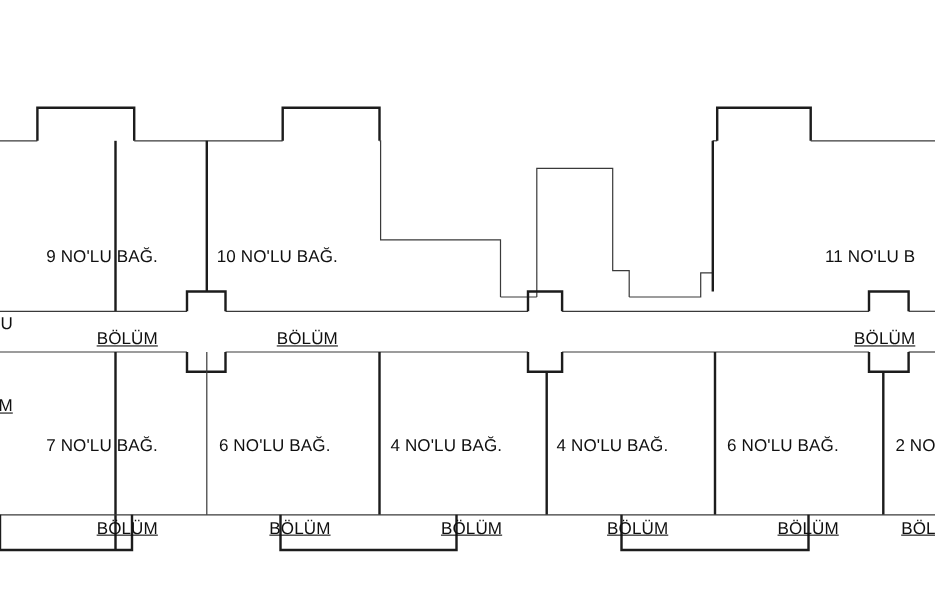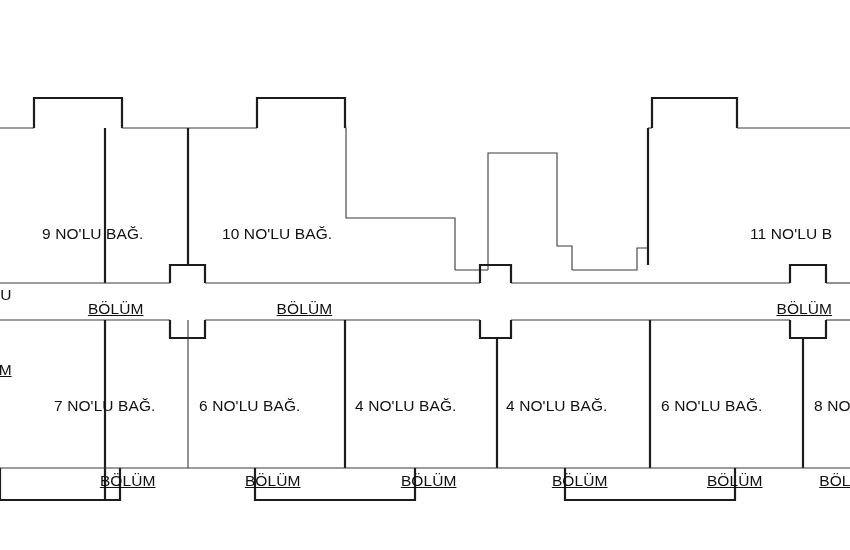--- a/index.html
+++ b/index.html
@@ -134,31 +134,31 @@
   <div class="unit-label" style="left:-6px; top:232px;">
     <span class="l1">U</span>
     <span class="l2">M</span>
   </div>
 
   <div class="unit-label" style="left:42px; top:171px;">
     <span class="l1">9 NO'LU BAĞ.</span>
     <span class="l2">BÖLÜM</span>
   </div>
 
-  <div class="unit-label" style="left:197px; top:171px;margin-left:25px;">
+  <div class="unit-label" style="left:197px; top:171px;">
     <span class="l1">10 NO'LU BAĞ.</span>
     <span class="l2">BÖLÜM</span>
   </div>
 
   <div class="unit-label" style="left:750px; top:171px;">
     <span class="l1">11 NO'LU B</span>
     <span class="l2">BÖLÜM</span>
   </div>
 
-  <div class="unit-label" style="left:42px; top:343px;margin-left:12px;">
+  <div class="unit-label" style="left:42px; top:343px;">
     <span class="l1">7 NO'LU BAĞ.</span>
     <span class="l2">BÖLÜM</span>
   </div>
 
   <div class="unit-label" style="left:199px; top:343px;">
     <span class="l1">6 NO'LU BAĞ.</span>
     <span class="l2">BÖLÜM</span>
   </div>
 
   <div class="unit-label" style="left:355px; top:343px;">
@@ -170,17 +170,17 @@
     <span class="l1">4 NO'LU BAĞ.</span>
     <span class="l2">BÖLÜM</span>
   </div>
 
   <div class="unit-label" style="left:661px; top:343px;">
     <span class="l1">6 NO'LU BAĞ.</span>
     <span class="l2">BÖLÜM</span>
   </div>
 
   <div class="unit-label" style="left:814px; top:343px;">
-    <span class="l1">8 NO</span>
+    <span class="l1">2 NO</span>
     <span class="l2">BÖL</span>
   </div>
 
 </div>
 
 </body></html>

